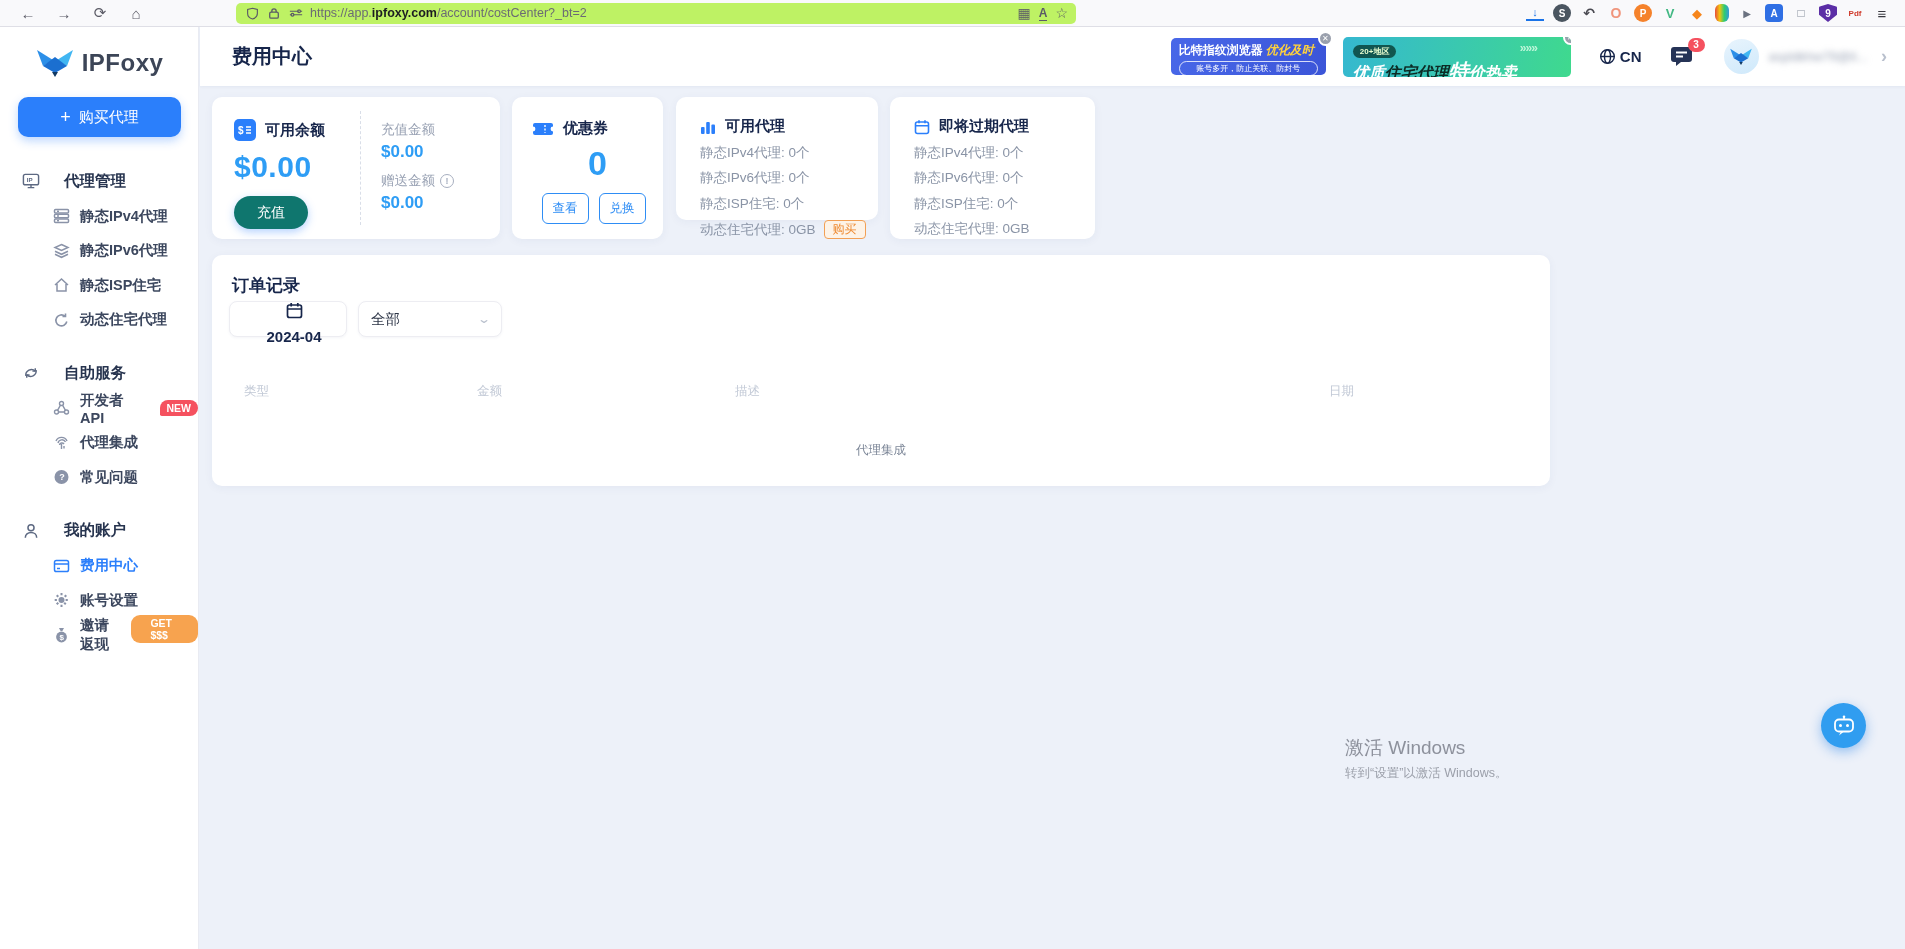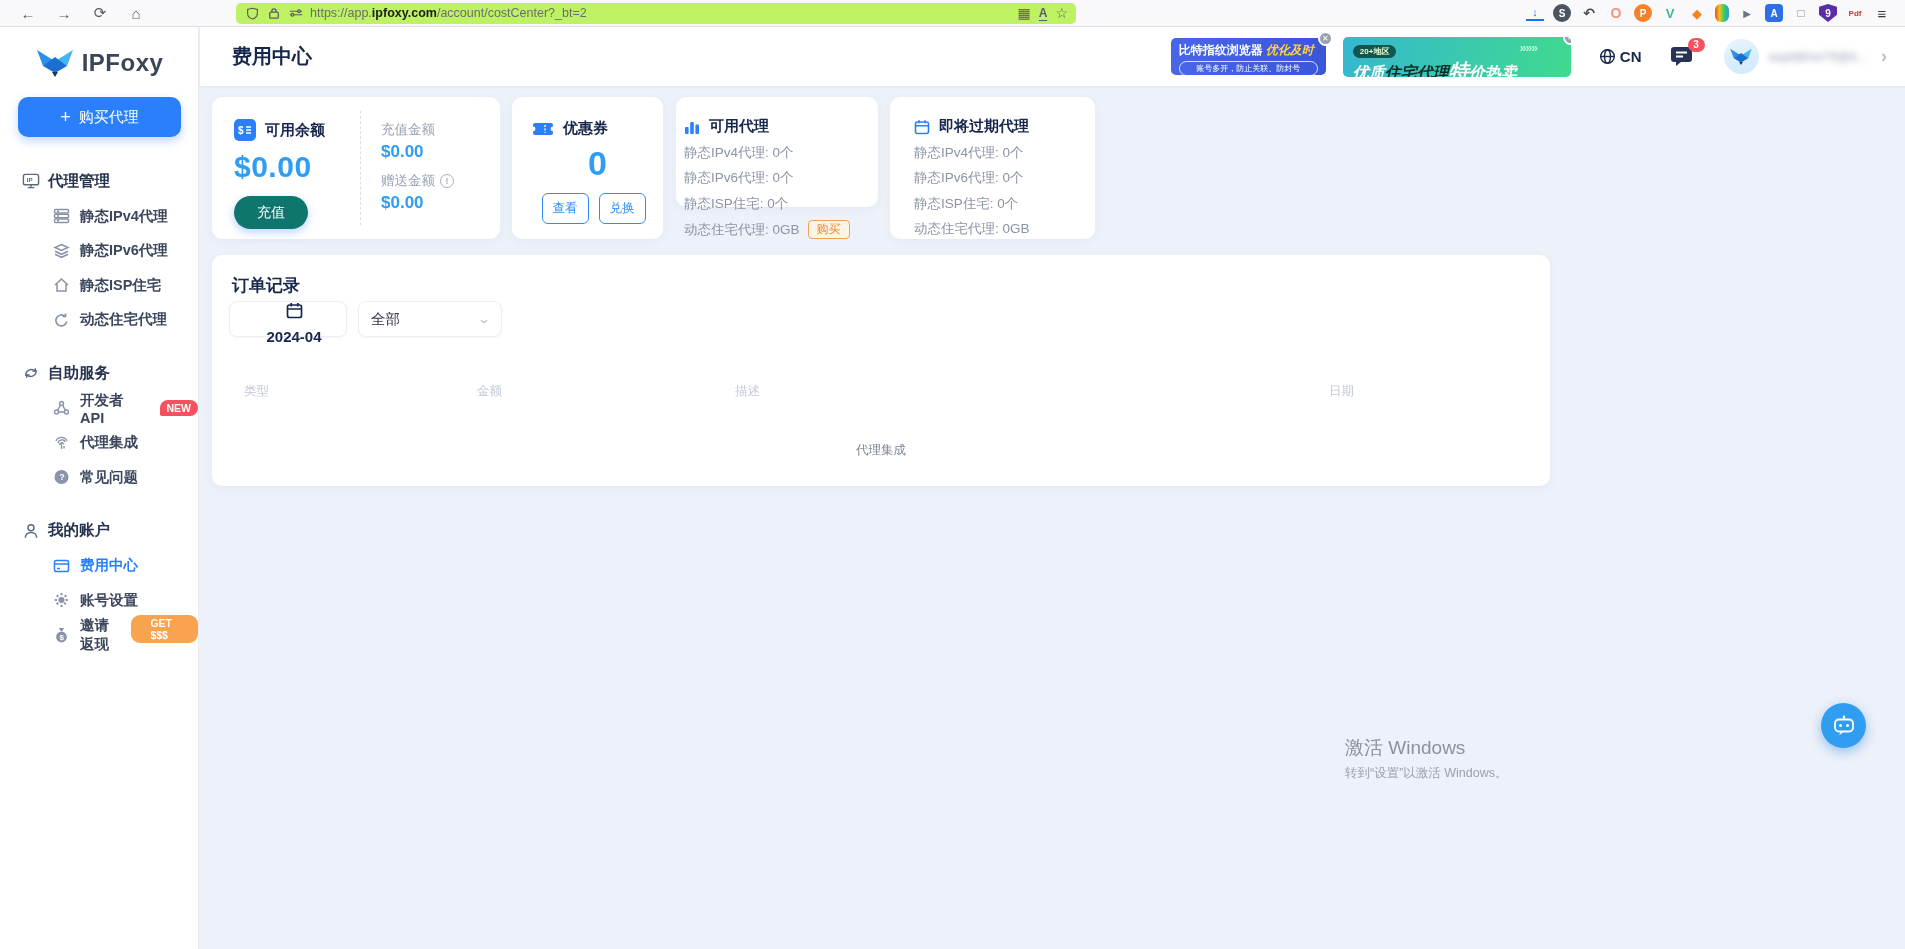--- a/index.html
+++ b/index.html
@@ -40,21 +40,21 @@
   .sidebar { position:absolute; top:0; left:0; width:199px; height:922px; background:#fff;
              border-right:1px solid #e9ebf2; z-index:10; }
   .logo { display:flex; align-items:center; justify-content:center; gap:7px; margin-top:22px; cursor:pointer;}
   .logo-text { font-size:24px; font-weight:800; color:#3c4557; letter-spacing:.5px;}
   .buy-btn { margin:20px 18px 0; height:40px; background:#2b7ffb; border:none; border-radius:10px;
              color:#fff; font-size:15px; width:163px; display:flex; align-items:center; justify-content:center;
              gap:8px; cursor:pointer; box-shadow:0 4px 10px rgba(43,127,251,.3);}
   .buy-plus { font-size:18px; font-weight:400;}
   .nav { margin-top:26px; }
   .nav-sec { margin-top:18px; }
-  .nav-head { display:flex; align-items:center; gap:8px; padding:0 0 0 22px; height:36px;
+  .nav-head { display:flex; align-items:center; gap:24px; padding:0 0 0 22px; height:36px;
               font-size:15.5px; color:#27344f; font-weight:600; cursor:pointer;}
   .nav-item { display:flex; align-items:center; gap:10px; padding-left:52px; height:34.5px;
               font-size:14.5px; color:#3c475e; font-weight:600; cursor:pointer; position:relative;}
   .nav-item.active { color:#2b7ffb; }
   .nav-item.active svg { stroke:#2b7ffb; }
   .nicon { width:18px; height:18px; display:flex; align-items:center; justify-content:center; flex-shrink:0;}
   .badge-new { background:#f5515f; color:#fff; font-size:10.5px; font-weight:700; padding:2px 7px;
                border-radius:9px 9px 9px 2px; margin-left:2px;}
   .badge-get { background:#f7a34f; color:#fff; font-size:10.5px; font-weight:800; padding:2px 19px;
                border-radius:9px; margin-left:2px; position:relative; top:-6px;}
@@ -105,21 +105,21 @@
   .c1b { flex:1; border-left:1px dashed #d9dee8; margin:14px 0; padding:10px 0 0 20px;}
   .mini-label { font-size:13.5px; color:#98a1b3; display:flex; align-items:center; gap:5px; }
   .mini-amt { font-size:17px; font-weight:800; color:#2e9df5; margin:3px 0 10px; }
   .info-i { width:14px; height:14px; border:1.3px solid #a7afc0; border-radius:50%; color:#a7afc0;
             font-size:9px; display:flex; align-items:center; justify-content:center; font-weight:700;}
   .c2 { left:512px; top:70px; width:151px; height:142px; padding:22px 0 0 20px;}
   .c2-count { font-size:34px; font-weight:800; color:#2e9df5; text-align:center; margin:6px 0 10px;}
   .c2-btns { display:flex; gap:10px; justify-content:center; padding-right:8px;}
   .obtn { width:47px; height:31px; border:1px solid #2e8df5; color:#2e8df5; background:#fff;
           border-radius:6px; font-size:12.5px; cursor:pointer;}
-  .c3 { left:676px; top:70px; width:202px; height:110px; padding:20px 0 0 8px;}
+  .c3 { left:676px; top:70px; width:202px; height:123px; padding:20px 0 0 24px;}
   .c4 { left:890px; top:70px; width:205px; height:142px; padding:20px 0 0 24px;}
   .prow { font-size:13.5px; color:#8a94a6; margin-top:7.5px; display:flex; align-items:center; gap:8px;}
   .buy-tag { border:1px solid #f2a055; background:#fdf3e7; color:#ee8a31; font-size:12px;
              padding:0px 8px; border-radius:4px; cursor:pointer; line-height:17px;}
 
   
   .orders { position:absolute; left:212px; top:228px; width:1338px; height:231px; background:#fff;
             border-radius:10px; box-shadow:0 2px 10px rgba(30,60,120,.05); }
   .orders-title { font-size:17px; font-weight:800; color:#17264b; position:absolute; left:20px; top:19px;}
   .datebox { position:absolute; left:17px; top:46px; width:118px; height:36px; border:1px solid #ededf2;

